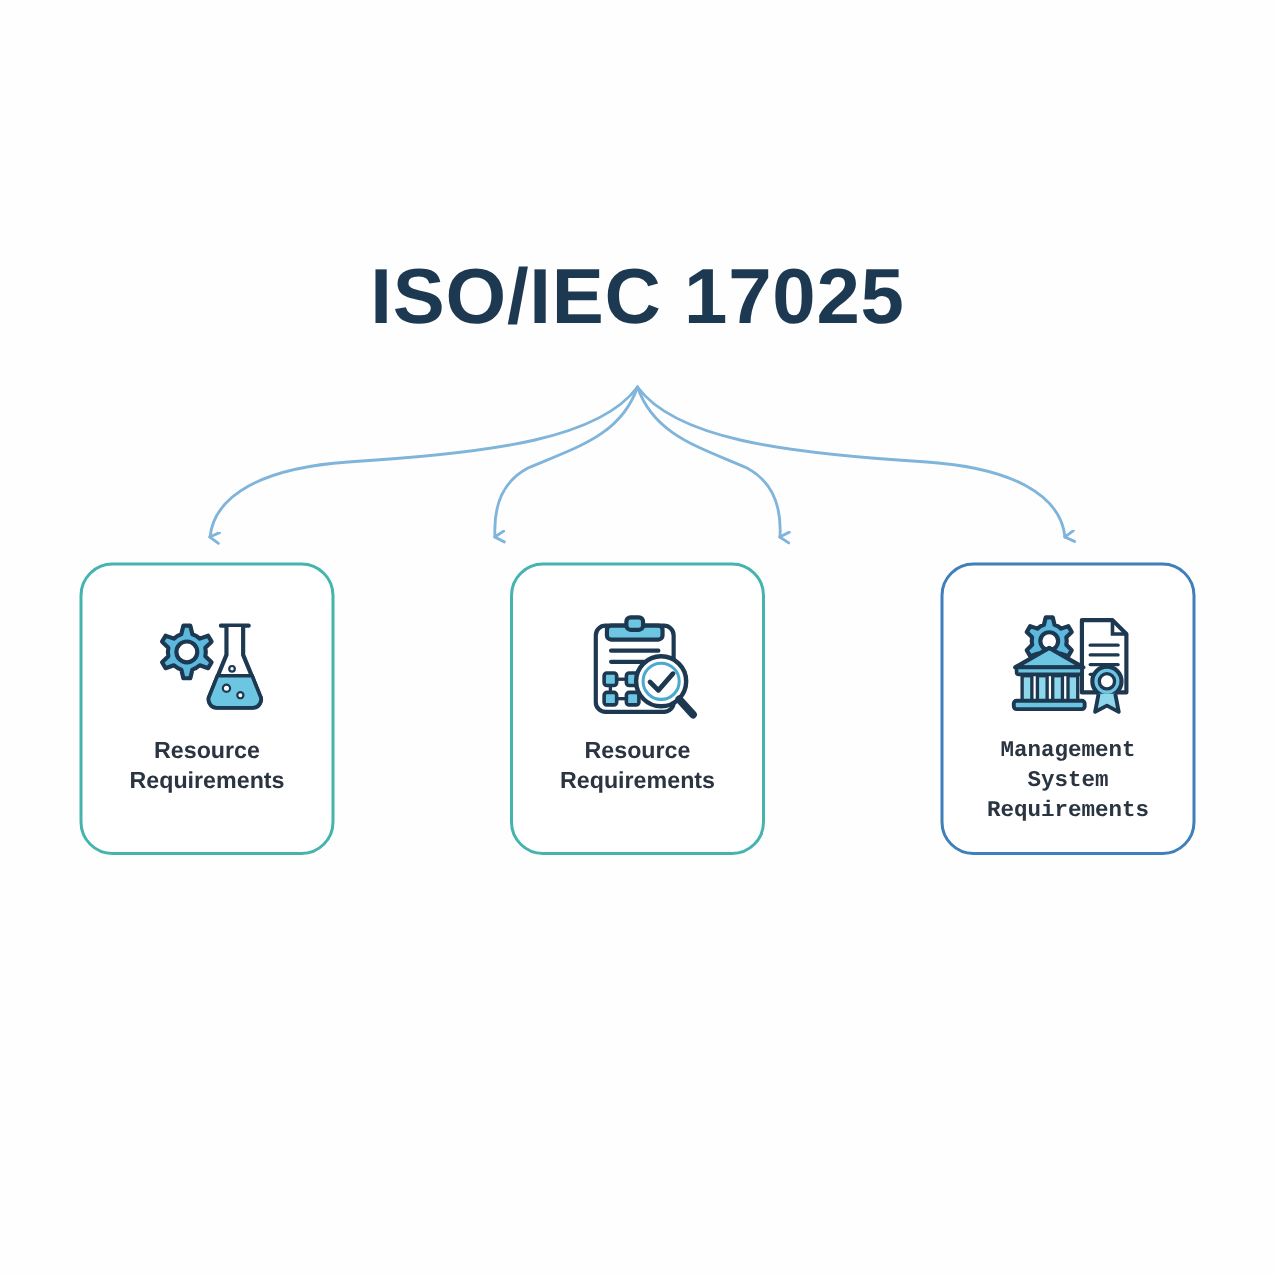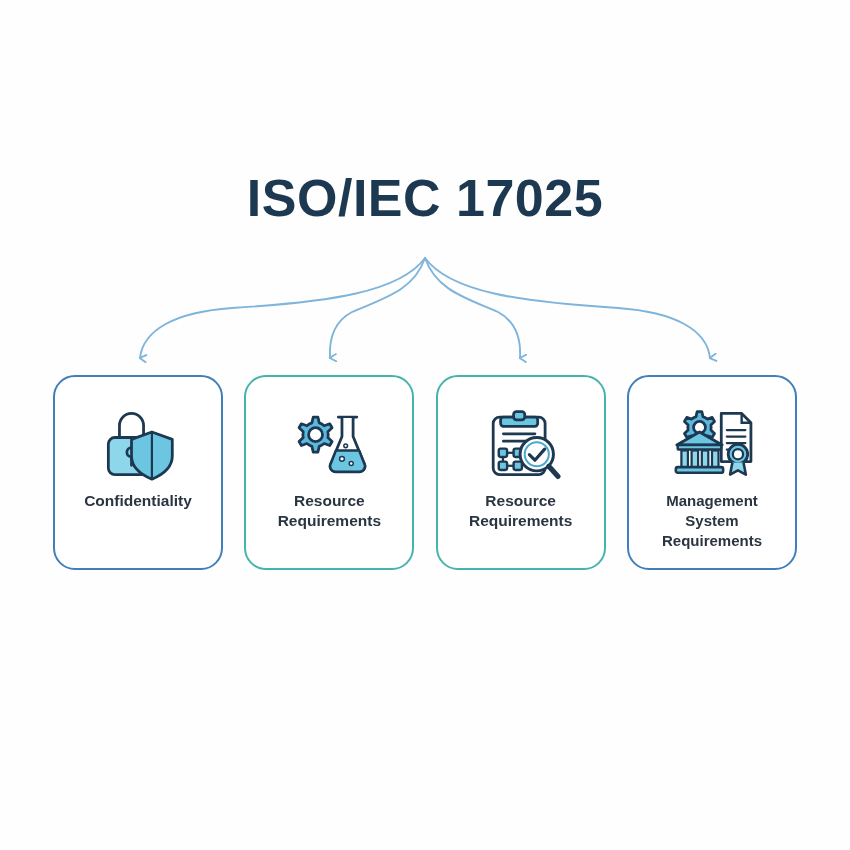--- a/index.html
+++ b/index.html
@@ -87,21 +87,21 @@
   .card-label {
     font-size: 15.5px;
     font-weight: 700;
     color: #2b3542;
     text-align: center;
     line-height: 1.32;
     padding: 0 8px;
     white-space: pre-line;
     font-family: "Liberation Sans", sans-serif;
   }
-  .card-label.small { font-size: 15px; }
+  .card-label.small { font-size: 15px; font-family: Liberation Mono, monospace; }
 </style>
 </head>
 <body>
 
 <div id="diagram-root">
 
   <div id="page-title">ISO/IEC 17025</div>
 
   <svg id="connector-layer" viewBox="0 0 850 850" width="850" height="850">
     <defs>
@@ -113,42 +113,20 @@
     <g fill="none" stroke="#7fb4db" stroke-width="1.9" stroke-linecap="round">
       <path d="M425,258 C 400,292 330,302 232,308 C 175,312 143,330 140,358" marker-end="url(#arrowhead)"></path>
       <path d="M425,258 C 414,290 385,298 352,312 C 333,322 329,340 330,358" marker-end="url(#arrowhead)"></path>
       <path d="M425,258 C 436,290 466,298 498,312 C 517,322 521,340 520,358" marker-end="url(#arrowhead)"></path>
       <path d="M425,258 C 450,292 520,302 618,308 C 675,312 707,330 710,358" marker-end="url(#arrowhead)"></path>
     </g>
   </svg>
 
   <div id="cards-row">
 
-    <div class="card accent-blue">
-      <div class="card-icon">
-        <svg viewBox="0 0 92 82" width="86" height="76">
-          <g stroke="#1d3851" stroke-width="3" fill="none" stroke-linecap="round" stroke-linejoin="round">
-
-            <path d="M26,34 L26,21 A13,13 0 0 1 52,21 L52,34"></path>
-
-            <rect x="14" y="34" width="50" height="40" rx="7" fill="#8ed6ea"></rect>
-
-            <circle cx="39" cy="50" r="5" fill="none"></circle>
-            <path d="M39,55 L39,64"></path>
-          </g>
-
-          <g>
-            <path d="M61,28 L83,36 L83,54 C83,66 73,74 61,79
-                     C49,74 39,66 39,54 L39,36 Z" fill="#6cc6e2" stroke="#1d3851" stroke-width="3" stroke-linejoin="round"></path>
-            <path d="M61,28 L61,79" stroke="#1d3851" stroke-width="2.4"></path>
-          </g>
-        </svg>
-      </div>
-      <div class="card-label">Confidentiality</div>
-    </div>
 
     <div class="card accent-teal">
       <div class="card-icon">
         <svg viewBox="0 0 92 82" width="86" height="76">
 
           <g>
             <path d="M29,12 L34,12 L35.5,18.2 A15,15 0 0 1 40.8,21.3 L46.8,19.2 L49.3,23.5
                      L44.8,27.8 A15,15 0 0 1 44.8,34 L49.3,38.3 L46.8,42.6 L40.8,40.5
                      A15,15 0 0 1 35.5,43.6 L34,49.8 L29,49.8 L27.5,43.6
                      A15,15 0 0 1 22.2,40.5 L16.2,42.6 L13.7,38.3 L18.2,34

